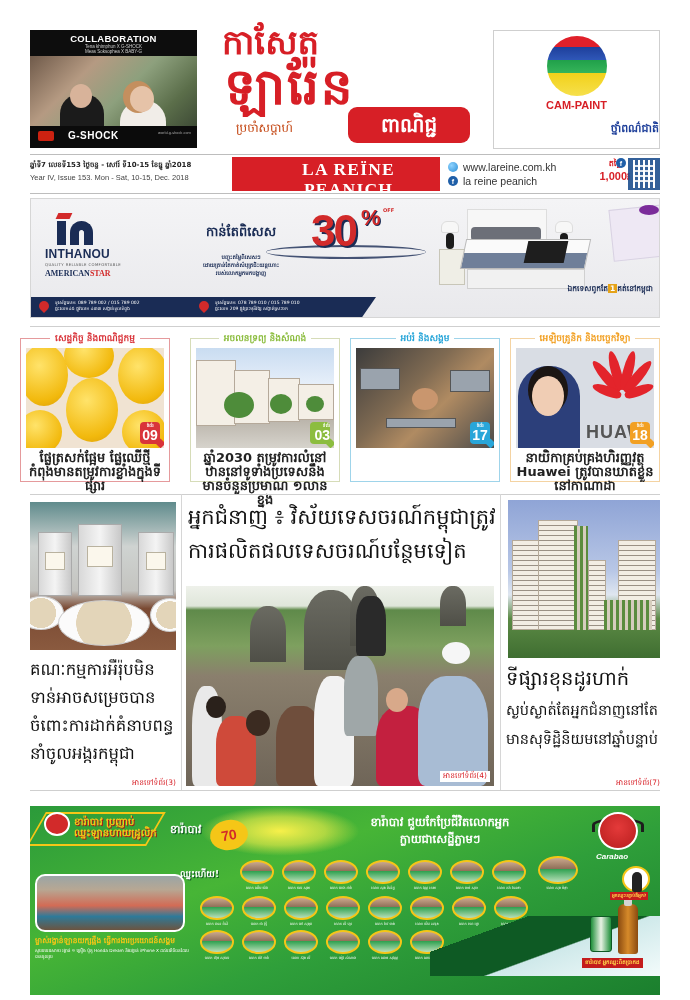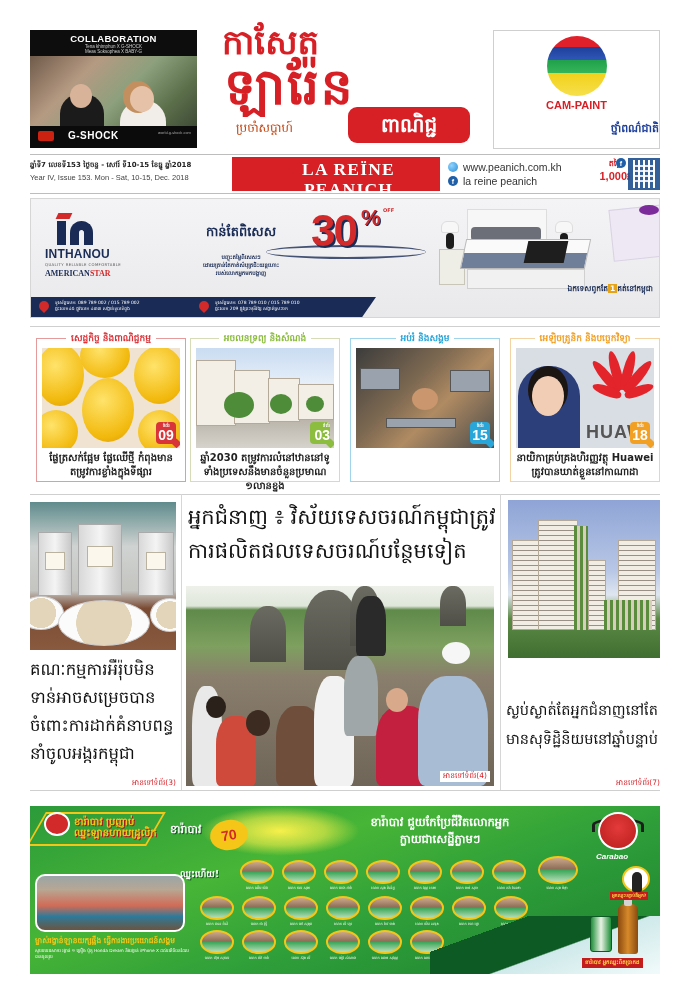--- a/index.html
+++ b/index.html
@@ -91,21 +91,21 @@
   .mat-slogan b { color: #fff; background: #e5a319; padding: 0 2px; }
   .mat-bar { position: absolute; left: 0; bottom: 0; width: 345px; height: 20px; background: #1a2c55; clip-path: polygon(0 0, 100% 0, 96% 100%, 0 100%); }
   .mat-addr { position: absolute; top: 3px; color: #fff; font-size: 4.5px; line-height: 6px; }
   .pin { position: absolute; top: 4px; width: 10px; height: 10px; background: #d22a2a; border-radius: 50% 50% 50% 0; transform: rotate(-45deg); }
 
   
   .teaser { position: absolute; top: 338px; width: 150px; height: 144px; border: 1px solid; }
   .teaser-label { position: absolute; top: -8px; left: 0; width: 100%; text-align: center; font-size: 9px; font-weight: 700; line-height: 14px; }
   .teaser-label span { background: #fff; padding: 0 5px; }
   .teaser-img { position: absolute; left: 5px; top: 9px; width: 138px; height: 100px; overflow: hidden; }
-  .teaser-cap { position: absolute; left: 4px; top: 112px; width: 140px; text-align: center; font-size: 10px; font-weight: 700; line-height: 14px; color: #222; }
+  .teaser-cap { position: absolute; left: 4px; top: 112px; width: 140px; text-align: center; font-size: 13px; font-weight: 700; line-height: 14px; color: #222; }
   .page-badge { position: absolute; right: 4px; bottom: 4px; width: 20px; height: 22px; border-radius: 4px; color: #fff; text-align: center; font-family: "Liberation Sans", sans-serif; font-weight: 700; }
   .page-badge .pk { display: block; font-size: 4.5px; line-height: 7px; }
   .page-badge .pn { display: block; font-size: 14px; line-height: 12px; }
   .page-badge::after { content: ""; position: absolute; right: -4px; bottom: -3px; width: 7px; height: 7px; background: inherit; transform: rotate(45deg); }
 
   .img-melon { background: #f0e3d2; }
   .melon { position: absolute; border-radius: 50%; background: radial-gradient(circle at 40% 35%, #ffe36a, #f2b90d 70%, #d89a06); }
   .img-house { background: linear-gradient(180deg, #c9dcf1 0%, #e8f0fa 38%, #ccc9c2 38%, #b9b3a9 70%, #d6d3cc 100%); }
   .house { position: absolute; background: #f4efe6; border: 1px solid #b5a99a; }
   .tree { position: absolute; border-radius: 50%; background: #4e8c3a; }
@@ -130,21 +130,21 @@
   .read-more { position: absolute; color: #d71f26; font-size: 7.5px; }
   .img-crowd { background: linear-gradient(180deg, #eef1ea 0%, #dfe6da 10%, #5f8a4a 12%, #7ea05f 30%, #8a7f6d 45%, #6f6558 100%); }
   .temple { position: absolute; background: linear-gradient(180deg, #6b6b62, #4f4f47); border-radius: 45% 45% 0 0; }
   .person { position: absolute; border-radius: 40% 40% 10% 10%; }
   .head { position: absolute; border-radius: 50%; background: #d8a98a; }
   .img-tower { background: linear-gradient(180deg, #8fa4d6 0%, #b8c7e6 45%, #dfe6f0 60%, #5c8a45 75%, #3f6e31 100%); }
   .tower { position: absolute; background: repeating-linear-gradient(180deg, #f2ede4 0 4px, #9a9085 4px 5px); border: 1px solid #b5a999; }
   .tower-green { position: absolute; background: repeating-linear-gradient(90deg, #5b8c3e 0 3px, #d6cdbd 3px 6px); }
 
   
-  .cb-ad { left: 30px; top: 806px; width: 630px; height: 168px; overflow: hidden;
+  .cb-ad { left: 30px; top: 806px; width: 630px; height: 189px; overflow: hidden;
     background: linear-gradient(160deg, #2b9a3a 0%, #47b536 35%, #2f9f3a 60%, #1b7f2e 100%); }
   .cb-burst { position: absolute; left: 170px; top: 0; width: 160px; height: 50px; background: radial-gradient(ellipse at center, #f7f04a 0%, rgba(247,240,74,.6) 40%, rgba(247,240,74,0) 70%); }
   .cb-slash { position: absolute; left: 6px; top: 6px; width: 120px; height: 34px; border: 2px solid #f5c617; transform: skewX(-30deg); }
   .cb-logo-sm { position: absolute; left: 14px; top: 6px; width: 26px; height: 24px; border-radius: 50%; background: #d22a2a; border: 2px solid #fff; }
   .cb-sm-text { position: absolute; left: 44px; top: 10px; color: #f5c617; font-size: 10px; font-weight: 700; line-height: 11px; text-shadow: 1px 1px 0 #a81a1a; }
   .cb-brand-kh { position: absolute; left: 140px; top: 16px; color: #fff; font-weight: 700; font-size: 11px; text-shadow: 1px 1px 0 #0d5a1d; }
   .cb-token { position: absolute; left: 180px; top: 14px; width: 38px; height: 30px; background: #f5c617; border-radius: 50%; text-align: center; color: #d22a2a; font-family: "Liberation Sans", sans-serif; font-weight: 900; font-size: 14px; line-height: 30px; transform: rotate(-10deg); }
   .cb-win { position: absolute; left: 150px; top: 62px; color: #fff; font-weight: 700; font-size: 9px; text-shadow: 1px 1px 0 #0d5a1d; }
   .cb-photo { position: absolute; left: 5px; top: 68px; width: 150px; height: 58px; border-radius: 10px; border: 2px solid #fff;
     background: linear-gradient(180deg, #9aa5a6 0%, #b7a793 25%, #d26b55 55%, #2e7a99 75%, #6b5440 100%); }
@@ -204,21 +204,21 @@
   <div class="info-kh">ឆ្នាំទី7 លេខទី153 ថ្ងៃចន្ទ - សៅរ៍ ទី10-15 ខែធ្នូ ឆ្នាំ2018</div>
   <div class="info-en">Year IV, Issue 153. Mon - Sat, 10-15, Dec. 2018</div>
 </div>
 <div class="abs nameplate">
   <div class="nameplate-en">LA REÏNE PEANICH</div>
   <div class="nameplate-sub">WEEKLY NEWS</div>
 </div>
 <div class="abs contact">
   <div class="contact-row">
     <span class="ic-round ic-globe"></span>
-    <span>www.peanich.com.kh</span>
+    <span>www.lareine.com.kh</span>
   </div>
   <div class="contact-row">
     <span class="ic-round ic-fb">f</span>
     <span>la reine peanich</span>
   </div>
 </div>
 <div class="abs price">
   <div class="price-kh">តម្លៃ</div>
   <div class="price-num">1,000៛</div>
 </div>
@@ -273,21 +273,21 @@
     <div class="pin" style="left:168px;"></div>
     <div class="mat-addr" style="left:184px;">
       <div>ទូរស័ព្ទលេខ: 078 789 010 / 015 789 010</div>
       <div>ផ្ទះលេខ 209 ផ្លូវព្រះមុនីវង្ស សង្កាត់ស្រះចក</div>
     </div>
   </div>
 </div>
 
 <div class="abs rule" style="left:30px;top:326px;width:630px;background:#cfcfcf;"></div>
 
-<div class="teaser" style="left:36px;border-color:#e59a9c;padding-left:9px;">
+<div class="teaser" style="left:20px;border-color:#e59a9c;padding-left:9px;">
   <div class="teaser-label" style="color:#d9343a;"><span>សេដ្ឋកិច្ច និងពាណិជ្ជកម្ម</span></div>
   <div class="teaser-img img-melon">
     <div class="melon" style="left:-6px;top:-4px;width:48px;height:62px;"></div>
     <div class="melon" style="left:38px;top:-14px;width:50px;height:44px;"></div>
     <div class="melon" style="left:92px;top:-2px;width:50px;height:58px;"></div>
     <div class="melon" style="left:40px;top:30px;width:52px;height:64px;"></div>
     <div class="melon" style="left:-8px;top:62px;width:44px;height:44px;"></div>
     <div class="melon" style="left:96px;top:62px;width:44px;height:44px;"></div>
     <div class="page-badge" style="background:#d9343a;">
       <span class="pk">ទំព័រ</span>
@@ -317,21 +317,21 @@
 
 <div class="teaser" style="left:350px;border-color:#9fd4ea;">
   <div class="teaser-label" style="color:#29a6d9;"><span>អប់រំ និងសង្គម</span></div>
   <div class="teaser-img img-hands">
     <div class="laptop" style="left:4px;top:20px;width:40px;height:22px;"></div>
     <div class="laptop" style="left:94px;top:22px;width:40px;height:22px;"></div>
     <div class="laptop" style="left:30px;top:70px;width:70px;height:10px;"></div>
     <div class="head" style="left:56px;top:40px;width:26px;height:22px;background:#c9966e;"></div>
     <div class="page-badge" style="background:#29a6d9;">
       <span class="pk">ទំព័រ</span>
-        <span class="pn">15</span>
+        <span class="pn">17</span>
     </div>
   </div>
 </div>
 
 <div class="teaser" style="left:510px;border-color:#f4d3a2;">
   <div class="teaser-label" style="color:#f2a023;"><span>អេឡិចត្រូនិក និងបច្ចេកវិទ្យា</span></div>
   <div class="teaser-img img-huawei">
     <div class="woman">
         <div class="woman-face"></div>
       </div>
@@ -398,20 +398,21 @@
 
 <div class="abs" style="left:506px;top:500px;width:154px;height:288px;">
   <div class="story-img img-tower" style="left:2px;top:0;width:152px;height:158px;">
     <div class="tower" style="left:4px;top:40px;width:28px;height:90px;"></div>
     <div class="tower" style="left:30px;top:20px;width:40px;height:110px;"></div>
     <div class="tower-green" style="left:66px;top:26px;width:14px;height:104px;"></div>
     <div class="tower" style="left:80px;top:60px;width:18px;height:70px;"></div>
     <div class="tower" style="left:110px;top:40px;width:38px;height:90px;"></div>
     <div class="tower-green" style="left:96px;top:100px;width:48px;height:30px;"></div>
   </div>
+  <div class="story-head" style="left:0;top:164px;width:158px;font-size:19.5px;line-height:30px;white-space:nowrap;">ទីផ្សារខុនដូរហាក់</div>
   <div class="story-head" style="left:0;top:196px;width:156px;font-size:14.5px;line-height:29px;">ស្ងប់ស្ងាត់តែអ្នកជំនាញនៅតែមានសុទិដ្ឋិនិយមនៅឆ្នាំបន្ទាប់</div>
   <div class="read-more" style="right:0;top:278px;">អានទៅទំព័រ(7)</div>
 </div>
 
 <div class="abs news-rule-b"></div>
 
 <div class="abs cb-ad">
   <div class="cb-burst"></div>
   <div class="cb-slash"></div>
   <div class="cb-logo-sm"></div>

